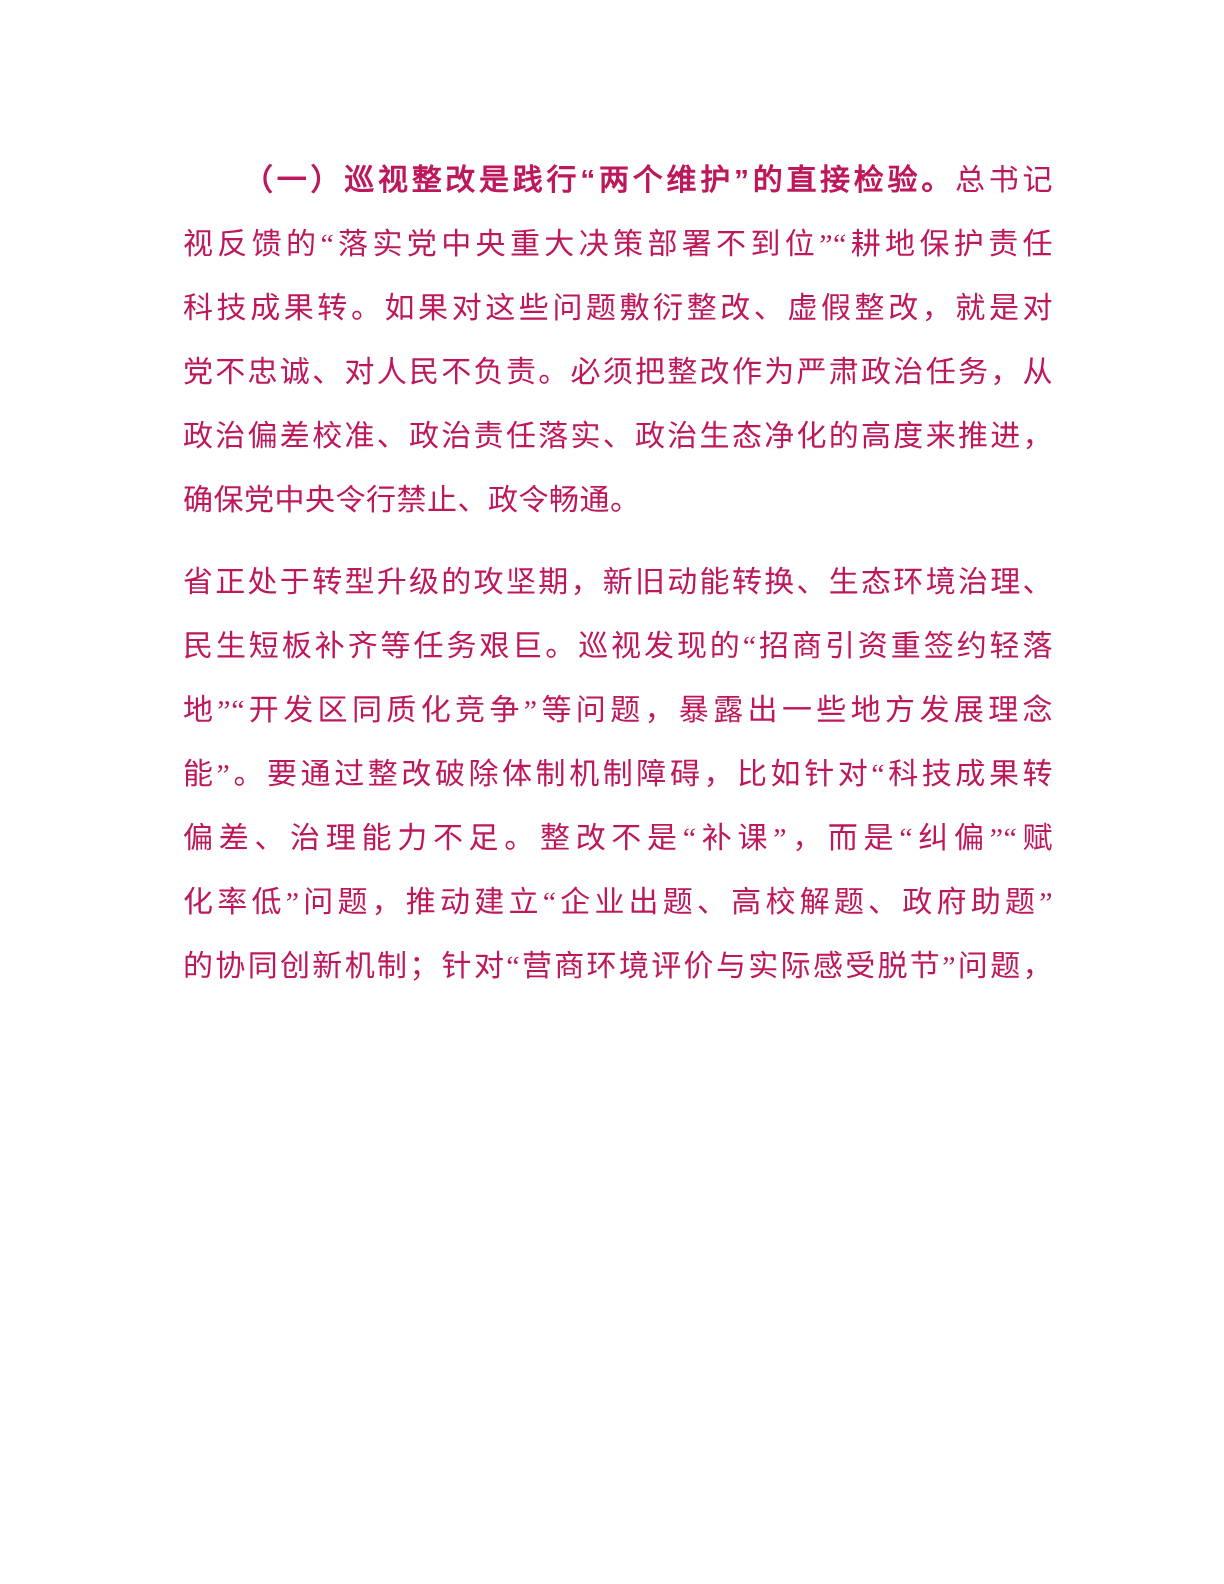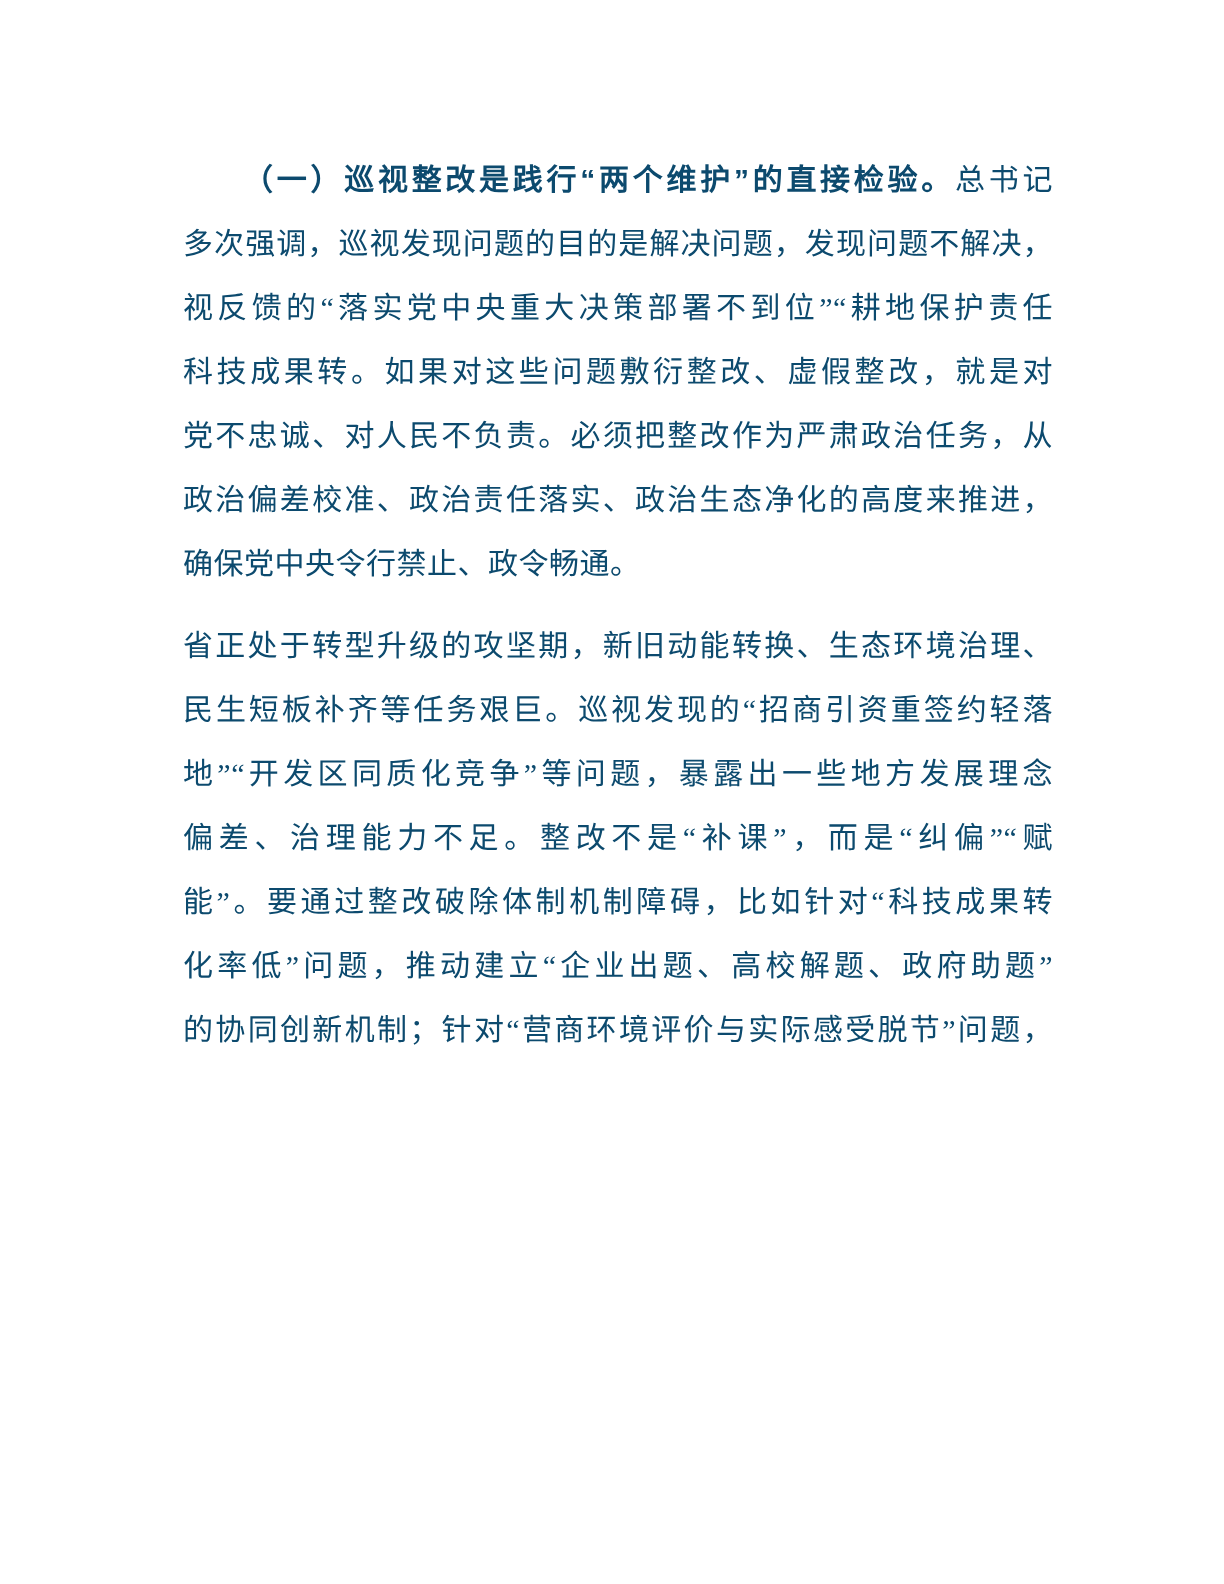--- a/index.html
+++ b/index.html
@@ -12,21 +12,21 @@
     width: 1224px;
     height: 1584px;
     background: #ffffff;
     overflow: hidden;
   }
   .doc {
     position: absolute;
     left: 183px;
     top: 148px;
     width: 870px;
-    color: #0c4a6e;
+    color: #be185d;
   }
   .para { margin: 0; }
   .para + .para { margin-top: 18px; }
   .line {
     font-family: "Liberation Serif", "DejaVu Serif", serif;
     font-size: 30px;
     line-height: 64px;
     text-align: justify;
     text-align-last: justify;
     letter-spacing: 0.5px;
@@ -39,32 +39,31 @@
   }
 </style>
 </head>
 <body>
 
 <div class="page">
   <div class="doc">
 
     <div class="para">
       <div class="line indent"><span class="b">（一）巡视整改是践行“两个维护”的直接检验。</span><span>总书记</span></div>
-      <div class="line"><span>多次强调，巡视发现问题的目的是解决问题，发现问题不解决，</span></div>
       <div class="line"><span>视反馈的“落实党中央重大决策部署不到位”“耕地保护责任</span></div>
       <div class="line"><span>科技成果转。如果对这些问题敷衍整改、虚假整改，就是对</span></div>
       <div class="line"><span>党不忠诚、对人民不负责。必须把整改作为严肃政治任务，从</span></div>
       <div class="line"><span>政治偏差校准、政治责任落实、政治生态净化的高度来推进，</span></div>
       <div class="line short"><span>确保党中央令行禁止、政令畅通。</span></div>
     </div>
 
     <div class="para">
       <div class="line"><span>省正处于转型升级的攻坚期，新旧动能转换、生态环境治理、</span></div>
       <div class="line"><span>民生短板补齐等任务艰巨。巡视发现的“招商引资重签约轻落</span></div>
       <div class="line"><span>地”“开发区同质化竞争”等问题，暴露出一些地方发展理念</span></div>
+      <div class="line"><span>能”。要通过整改破除体制机制障碍，比如针对“科技成果转</span></div>
       <div class="line"><span>偏差、治理能力不足。整改不是“补课”，而是“纠偏”“赋</span></div>
-      <div class="line"><span>能”。要通过整改破除体制机制障碍，比如针对“科技成果转</span></div>
       <div class="line"><span>化率低”问题，推动建立“企业出题、高校解题、政府助题”</span></div>
       <div class="line"><span>的协同创新机制；针对“营商环境评价与实际感受脱节”问题，</span></div>
     </div>
 
   </div>
 </div>
 
 </body></html>

